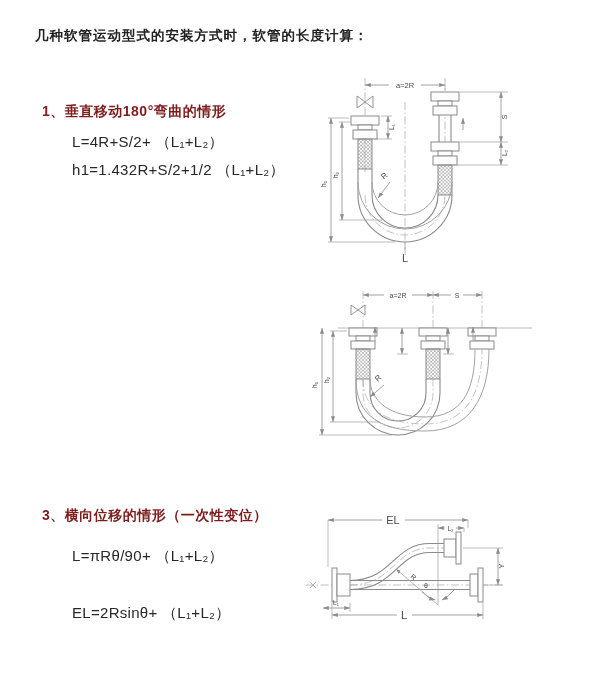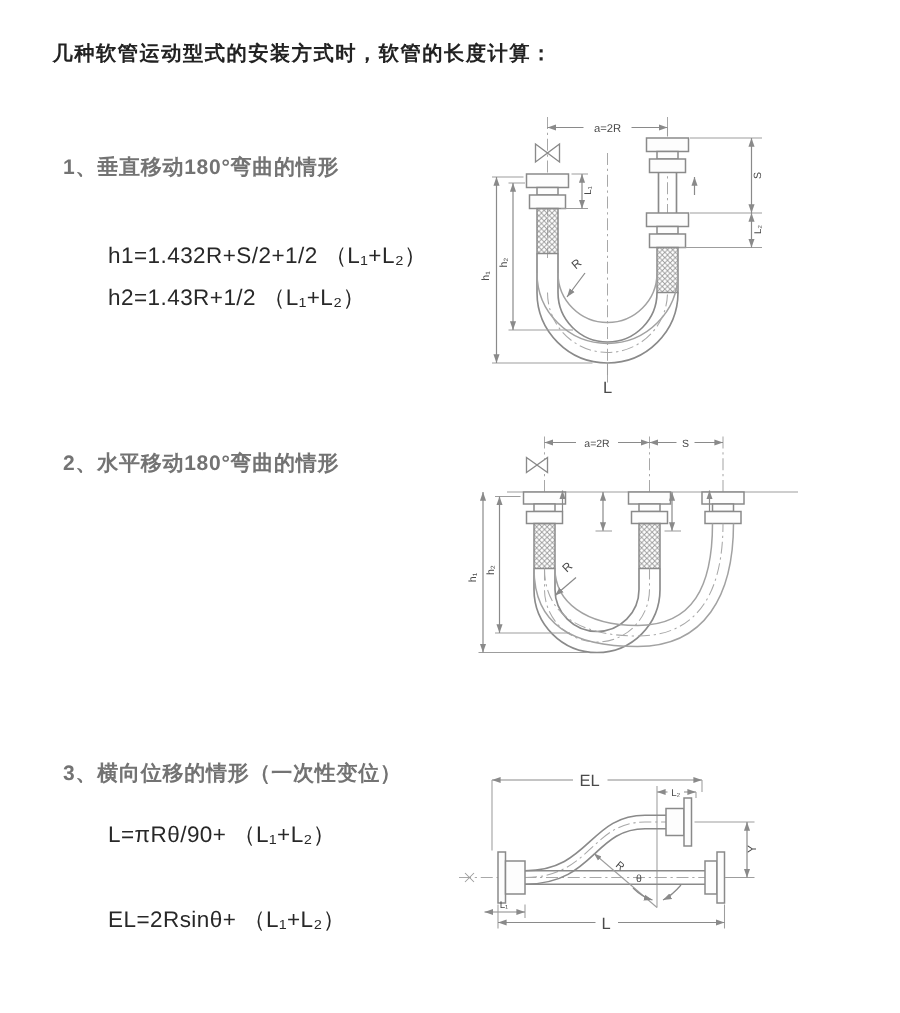--- a/index.html
+++ b/index.html
@@ -1,19 +1,19 @@
 <!DOCTYPE html>
 <html><head>
 <meta charset="utf-8">
 <style>
   html,body{margin:0;padding:0;background:#fff;}
   .page{position:relative;width:556px;height:675px;background:#ffffff;overflow:hidden;
         font-family:"Liberation Sans",sans-serif;color:#2a2a2a;}
   .title{position:absolute;left:35px;top:27px;font-size:13.5px;font-weight:700;letter-spacing:1px;color:#222;}
-  .heading{position:absolute;left:42px;font-size:14px;font-weight:700;letter-spacing:0.5px;color:#737373;}
+  .heading{position:absolute;left:42px;font-size:14px;font-weight:700;letter-spacing:0.5px;color:#7f1d1d;}
   .formula{position:absolute;left:72px;font-size:15px;letter-spacing:0.3px;color:#282828;}
   svg.diag{position:absolute;}
   svg text{fill:#4a4a4a;font-family:"Liberation Sans",sans-serif;}
   .dim{stroke:#8a8a8a;stroke-width:0.8;fill:none;}
   .thin{stroke:#9d9d9d;stroke-width:0.7;fill:none;}
   .cl{stroke:#a8a8a8;stroke-width:0.7;fill:none;stroke-dasharray:8 2.5 1.5 2.5;}
   .hose{stroke:#8a8a8a;stroke-width:1.1;fill:none;}
   .hose2{stroke:#a2a2a2;stroke-width:1;fill:none;}
   .fit{stroke:#8a8a8a;stroke-width:1;fill:#fdfdfd;}
   .braid{stroke:#8a8a8a;stroke-width:1;fill:url(#braidpat);}
@@ -30,24 +30,23 @@
       <path d="M0,3.5 L3.5,0 M0,0 L3.5,3.5" stroke="#9a9a9a" stroke-width="0.6"></path>
     </pattern>
   </defs>
 </svg>
 
 <div class="page">
 
   <div class="title">几种软管运动型式的安装方式时，软管的长度计算：</div>
 
   <div class="heading" style="top:103px">1、垂直移动180°弯曲的情形</div>
+  <div class="formula" style="top:133px">L=4R+S/2+ （L₁+L₂）</div>
   <div class="formula" style="top:161px">h1=1.432R+S/2+1/2 （L₁+L₂）</div>
-  <div class="formula" style="top:189px">h2=1.43R+1/2 （L₁+L₂）</div>
-
-  <div class="heading" style="top:300px">2、水平移动180°弯曲的情形</div>
+
 
   <div class="heading" style="top:507px">3、横向位移的情形（一次性变位）</div>
   <div class="formula" style="top:547px">L=πRθ/90+ （L₁+L₂）</div>
   <div class="formula" style="top:604px">EL=2Rsinθ+ （L₁+L₂）</div>
 
   <svg class="diag" style="left:298px;top:72px" width="255" height="195" viewBox="0 0 255 195">
     <path class="cl" d="M67,6 V100 M147,6 V70 M107,30 V183"></path>
 
     <g>
       <line class="dim" x1="67" y1="13" x2="147" y2="13" marker-start="url(#arr)" marker-end="url(#arr)"></line>

